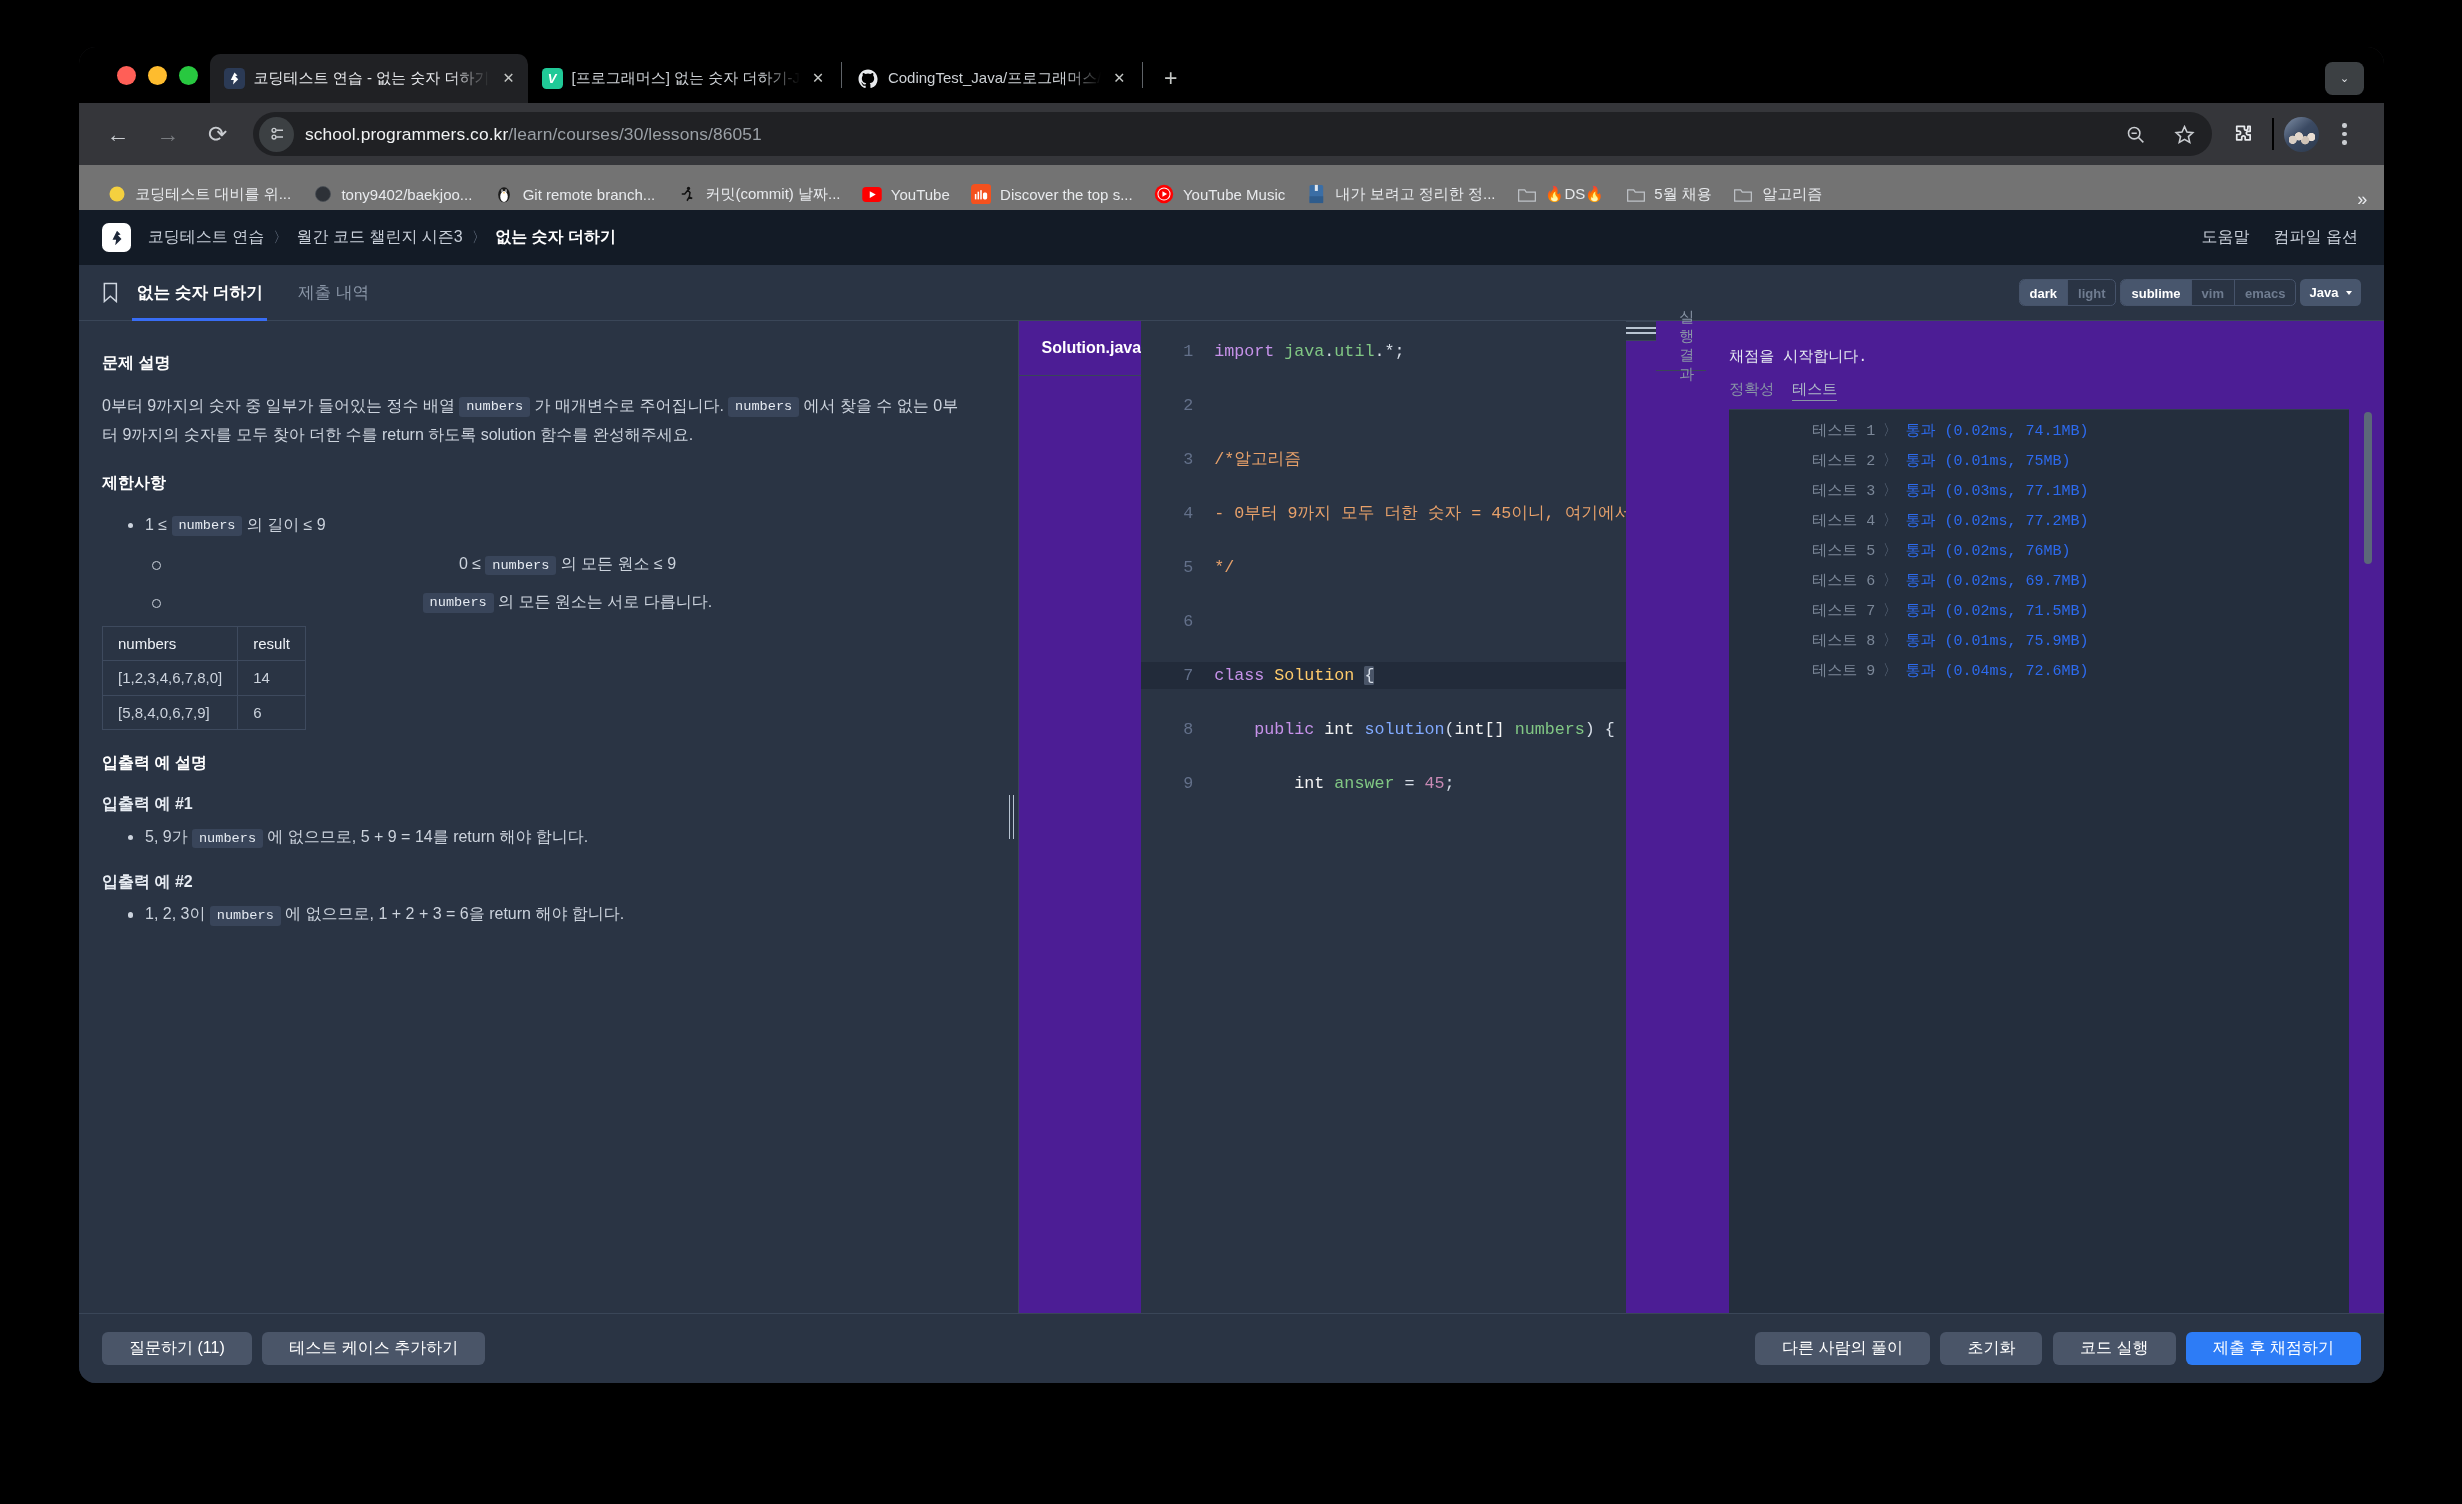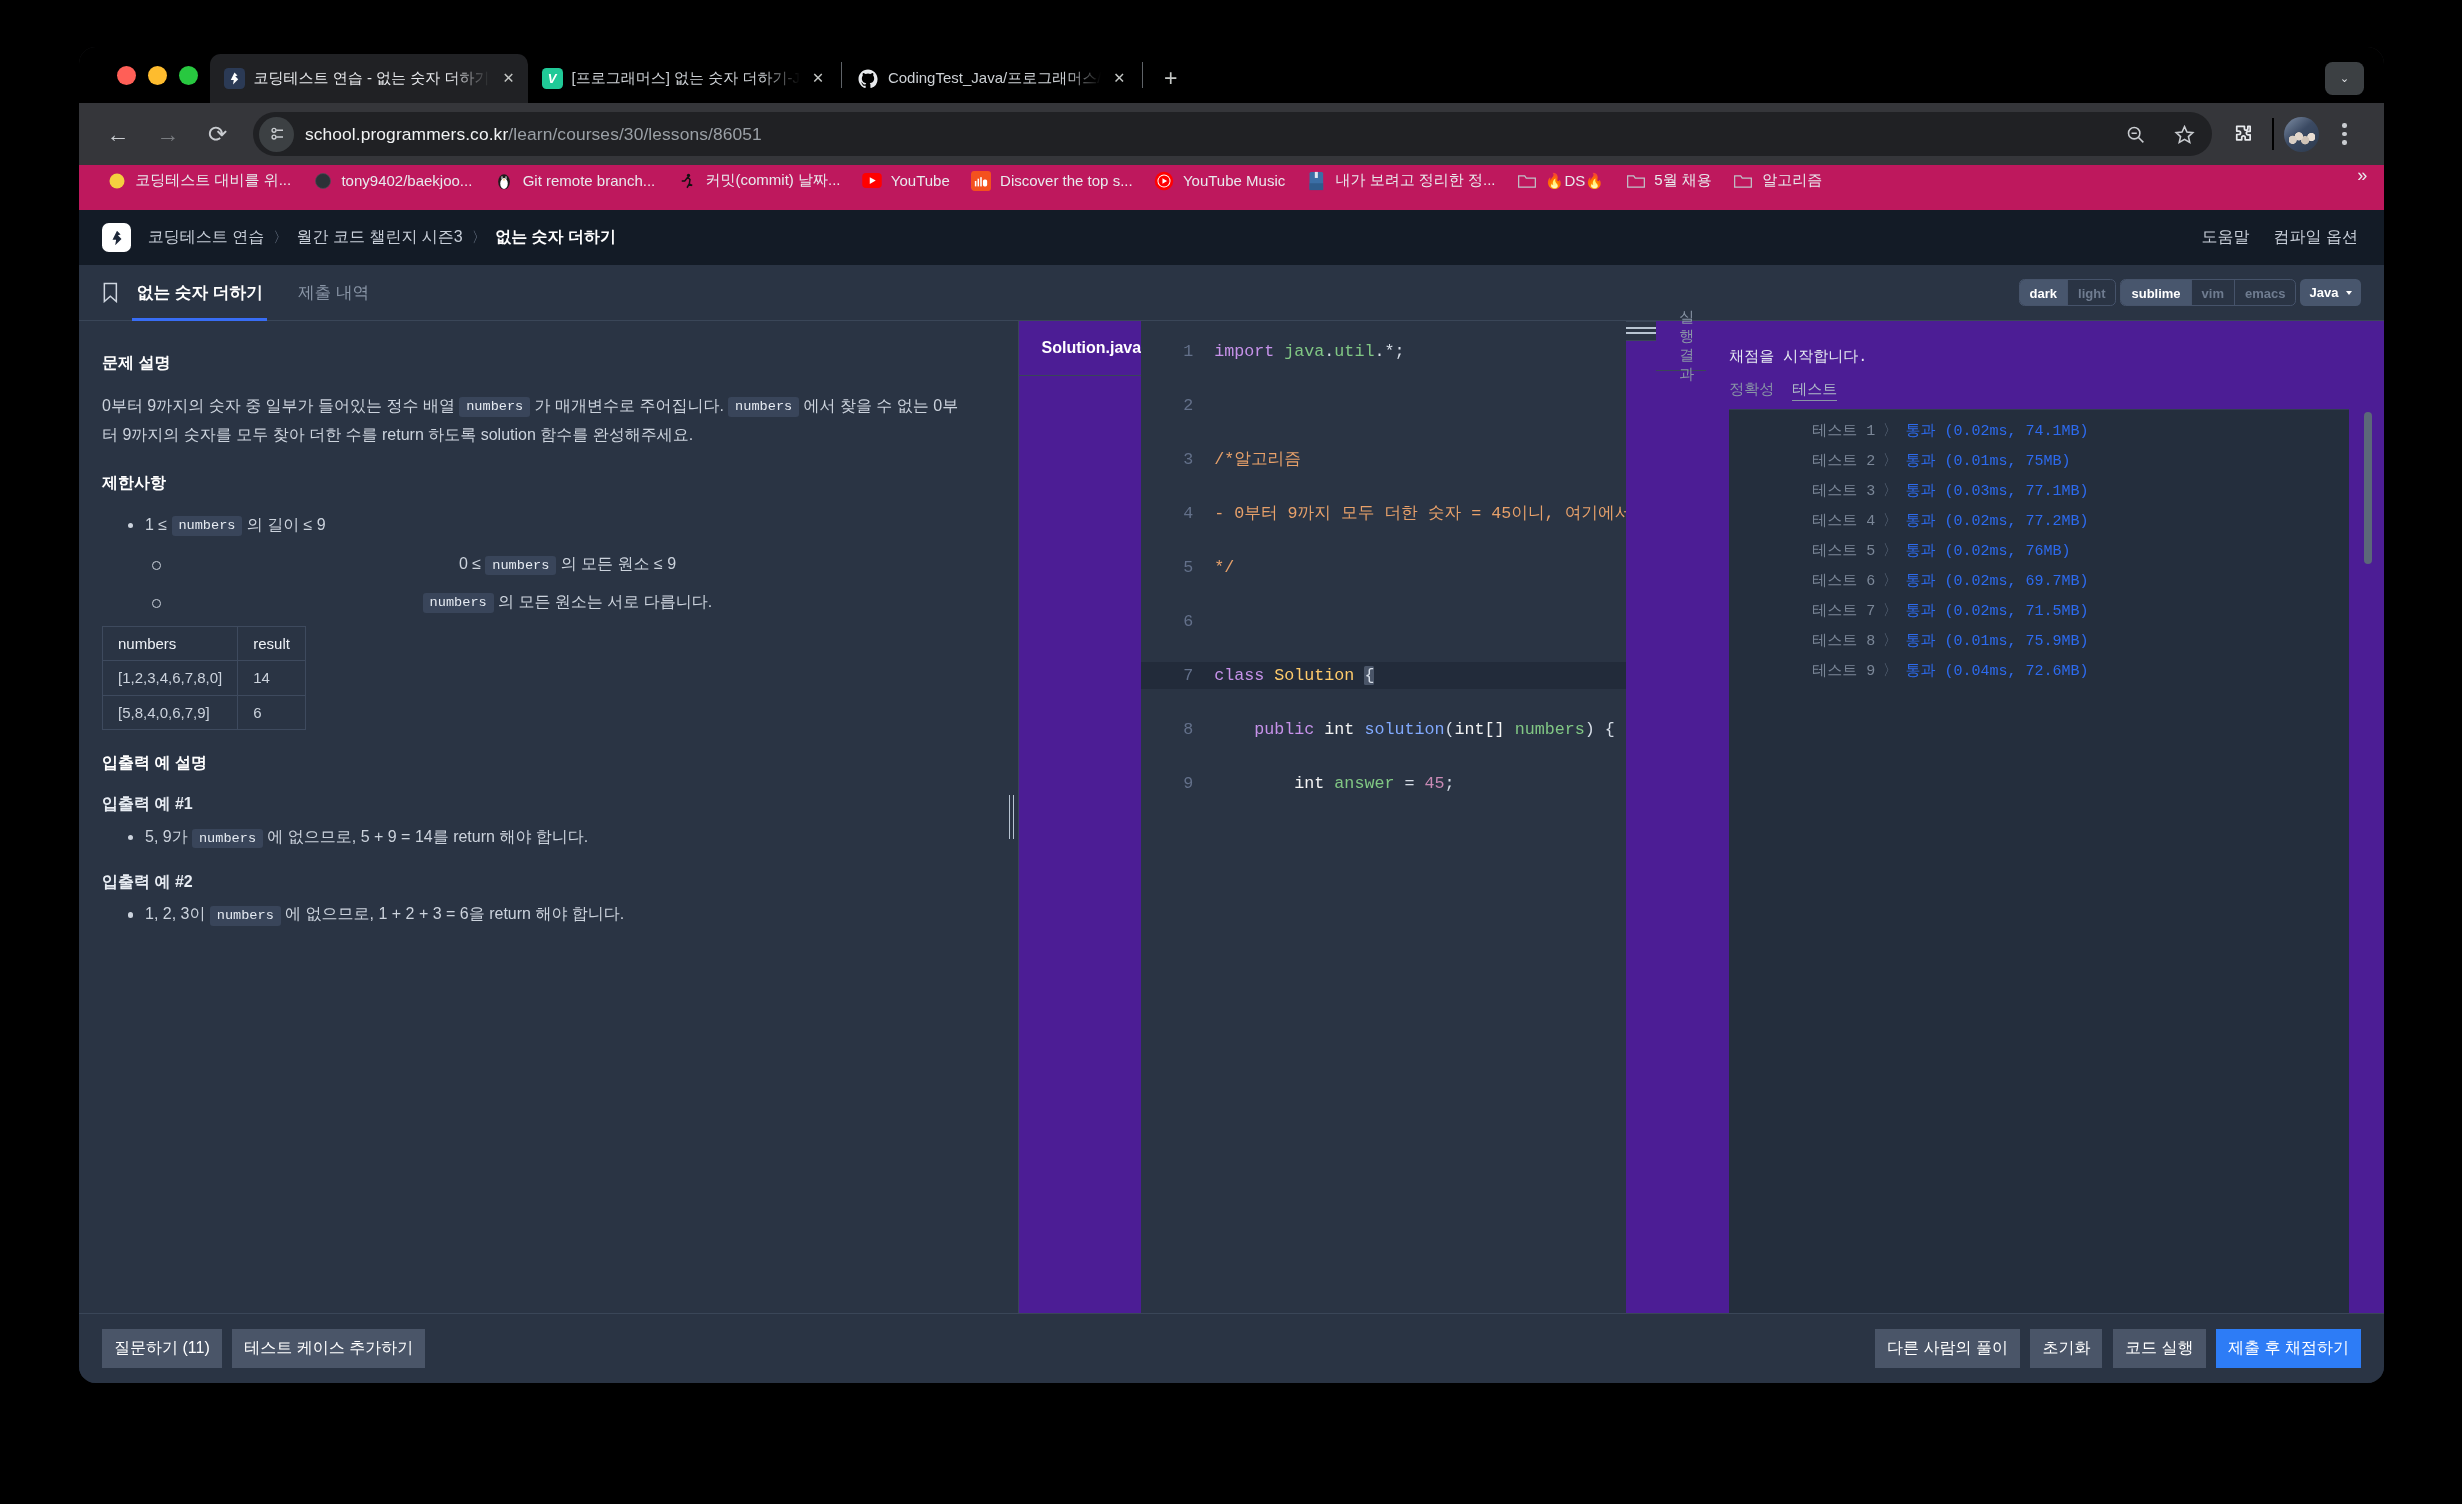--- a/index.html
+++ b/index.html
@@ -157,22 +157,22 @@
       radial-gradient(circle at 86% 48%, #e8ddd2 0 3.8px, transparent 4.5px);
   }
   .kebab {
     width: 39px; height: 39px;
     display: flex; flex-direction: column; align-items: center; justify-content: center; gap: 3.8px;
   }
   .kebab i { width: 4.5px; height: 4.5px; border-radius: 50%; background: #c9ccd0; display:block; }
 
   
   .bookmarks {
-    height: 45px; background: #be185d;
-    display: flex; align-items: flex-start;
+    height: 45px; background: #737373;
+    display: flex; align-items: flex-end;
     padding: 0 15px 0 18px; gap: 3px;
     position: relative;
   }
   .bm {
     display: flex; align-items: center; gap: 8.3px;
     padding: 5.3px 9px; border-radius: 6px;
     font-size: 15px; color: #e8eaed;
     white-space: nowrap;
   }
   .bm-ico {
@@ -409,22 +409,22 @@
 
   
   .footer {
     height: 70px; flex: 0 0 70px;
     background: #2a3444;
     border-top: 0.8px solid #3a4658;
     display: flex; align-items: center;
     padding: 0 23px;
   }
   .btn {
-    height: 39px; padding: 0 12px;
-    border-radius: 0;
+    height: 33px; padding: 0 27px;
+    border-radius: 6px;
     background: #4a5568; color: #ffffff;
     font-size: 16px; display: flex; align-items: center;
     margin-right: 10.6px;
   }
   .btn.primary { background: #2d7cf6; }
   .footer-right { margin-left: auto; display: flex; align-items: center; }
   .footer-right .btn:last-child { margin-right: 0; }
 
   svg { display: block; }
 </style>

